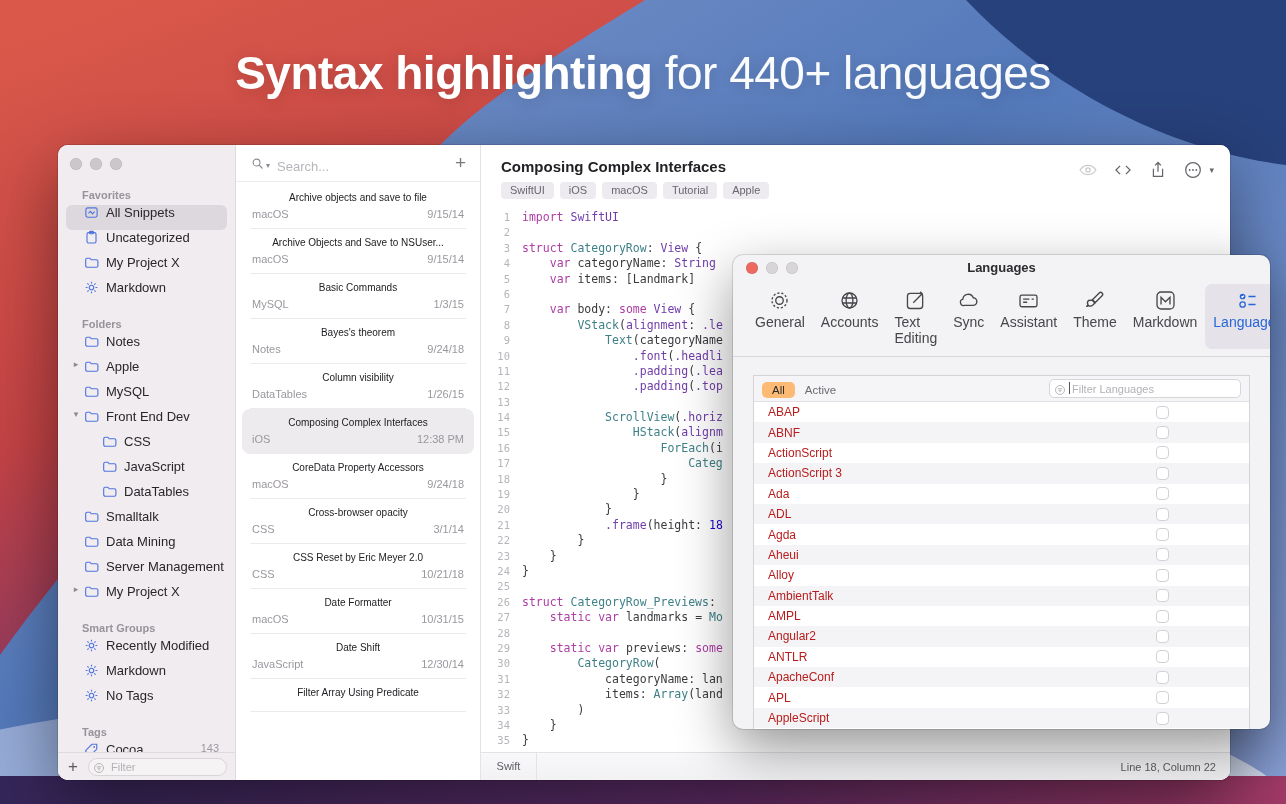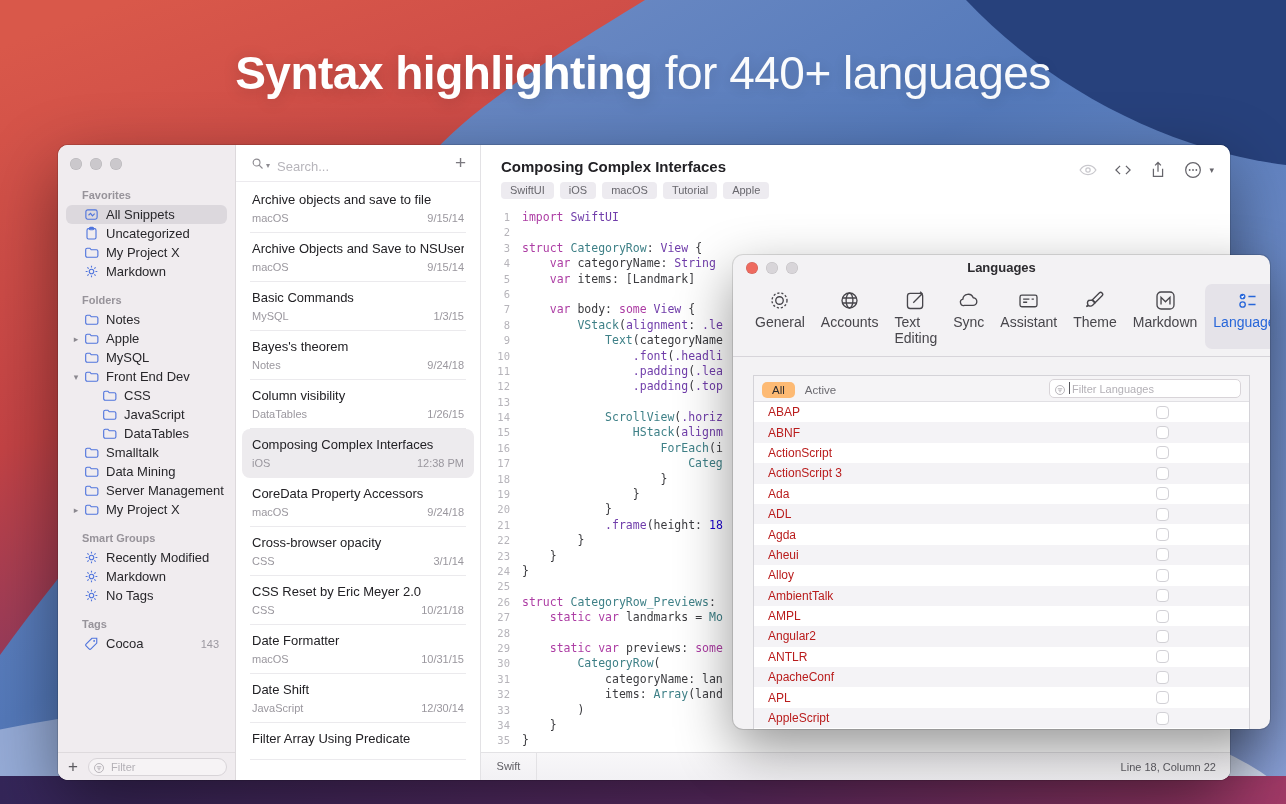--- a/index.html
+++ b/index.html
@@ -21,21 +21,21 @@
              background:#fff; border-radius:10px; overflow:hidden; display:flex;
              box-shadow:0 25px 70px rgba(0,0,0,.45), 0 0 0 1px rgba(0,0,0,.12); z-index:2; }
 
   
   .sidebar { width:178px; background:#f0ecef; border-right:1px solid #ddd9dc;
              position:relative; flex-shrink:0; overflow:hidden; }
   .tl-row { display:flex; gap:8px; padding:13px 0 0 12px; }
   .tl { width:12px; height:12px; border-radius:50%; background:#cbc8cc; box-shadow:inset 0 0 0 .5px rgba(0,0,0,.12); }
   .sb-scroll { padding:6px 8px 34px 8px; }
   .sb-label { font-size:11px; color:#97939a; font-weight:600; margin:13px 0 4px 16px; }
-  .sb-row { display:flex; align-items:center; height:19px; border-radius:6px; padding-left:4px; font-size:13px; color:#28272b; }
+  .sb-row { display:flex; align-items:flex-start; height:25px; border-radius:6px; padding-left:4px; font-size:13px; color:#28272b; }
   .sb-row.sel { background:#dcd8dd; }
   .sb-row.ind { padding-left:22px; }
   .sb-chev { width:12px; font-size:9px; color:#8b888f; text-align:center; flex-shrink:0; }
   .sb-ico { width:16px; height:16px; color:#4f74dd; margin:0 6px 0 2px; flex-shrink:0; }
   .sb-ico svg { width:15px; height:15px; stroke:currentColor; fill:none; stroke-width:1.2; }
   .sb-count { margin-left:auto; margin-right:8px; font-size:11px; color:#9b98a0; }
   .sb-filterbar { position:absolute; left:0; right:0; bottom:0; height:28px; border-top:1px solid #dedadd;
                   display:flex; align-items:center; padding:0 8px 0 6px; background:#f0ecef; }
   .sb-plus { font-size:17px; color:#5b5a5f; width:18px; text-align:center; line-height:1; }
   .sb-filter { flex:1; margin-left:6px; position:relative; }
@@ -52,21 +52,21 @@
   .searchrow .mag svg { width:15px; height:15px; stroke:currentColor; fill:none; stroke-width:1.7; }
   .searchrow .chev { font-size:8px; color:#8d8b91; margin:4px 0 0 1px; }
   .searchrow input { border:none; outline:none; flex:1; font-size:13px; margin-left:7px; color:#404040; background:transparent;margin-top:7px; }
   .searchrow input::placeholder { color:#b7b5bb; }
   .searchrow .plus { font-size:19px; color:#7b797f; font-weight:300; }
   .sniplist { flex:1; overflow:hidden; padding-top:2px; }
   .sn-item { position:relative; padding:8px 16px 9px 16px; }
   .sn-item::after { content:""; position:absolute; left:14px; right:14px; bottom:0; height:1px; background:#ebeaed; }
   .sn-item.sel { background:#edebee; border-radius:8px; margin:0 6px; padding:8px 10px 9px 10px; }
   .sn-item.sel::after { display:none; }
-  .sn-title { font-size:13px; color:#222125; margin-bottom:5px; white-space:nowrap; overflow:hidden; }
+  .sn-title { font-size:10px; color:#222125; margin-bottom:5px; white-space:nowrap; overflow:hidden;text-align:center; }
   .sn-meta { display:flex; justify-content:space-between; font-size:11px; color:#9a979e; }
 
   
   .editor { flex:1; display:flex; flex-direction:column; position:relative; background:#fff; overflow:hidden; }
   .ed-head { padding:13px 20px 0 20px; flex-shrink:0; }
   .ed-title { font-size:15px; font-weight:600; color:#222125; }
   .ed-tags { display:flex; gap:6px; margin-top:7px; }
   .pill { background:#edebf0; color:#68676d; font-size:11px; padding:2px 9px 3px; border-radius:4px; }
   .ed-icons { position:absolute; top:15px; right:16px; display:flex; align-items:center; gap:15px; color:#66656b; }
   .ed-icons .ico { width:20px; height:20px; }

